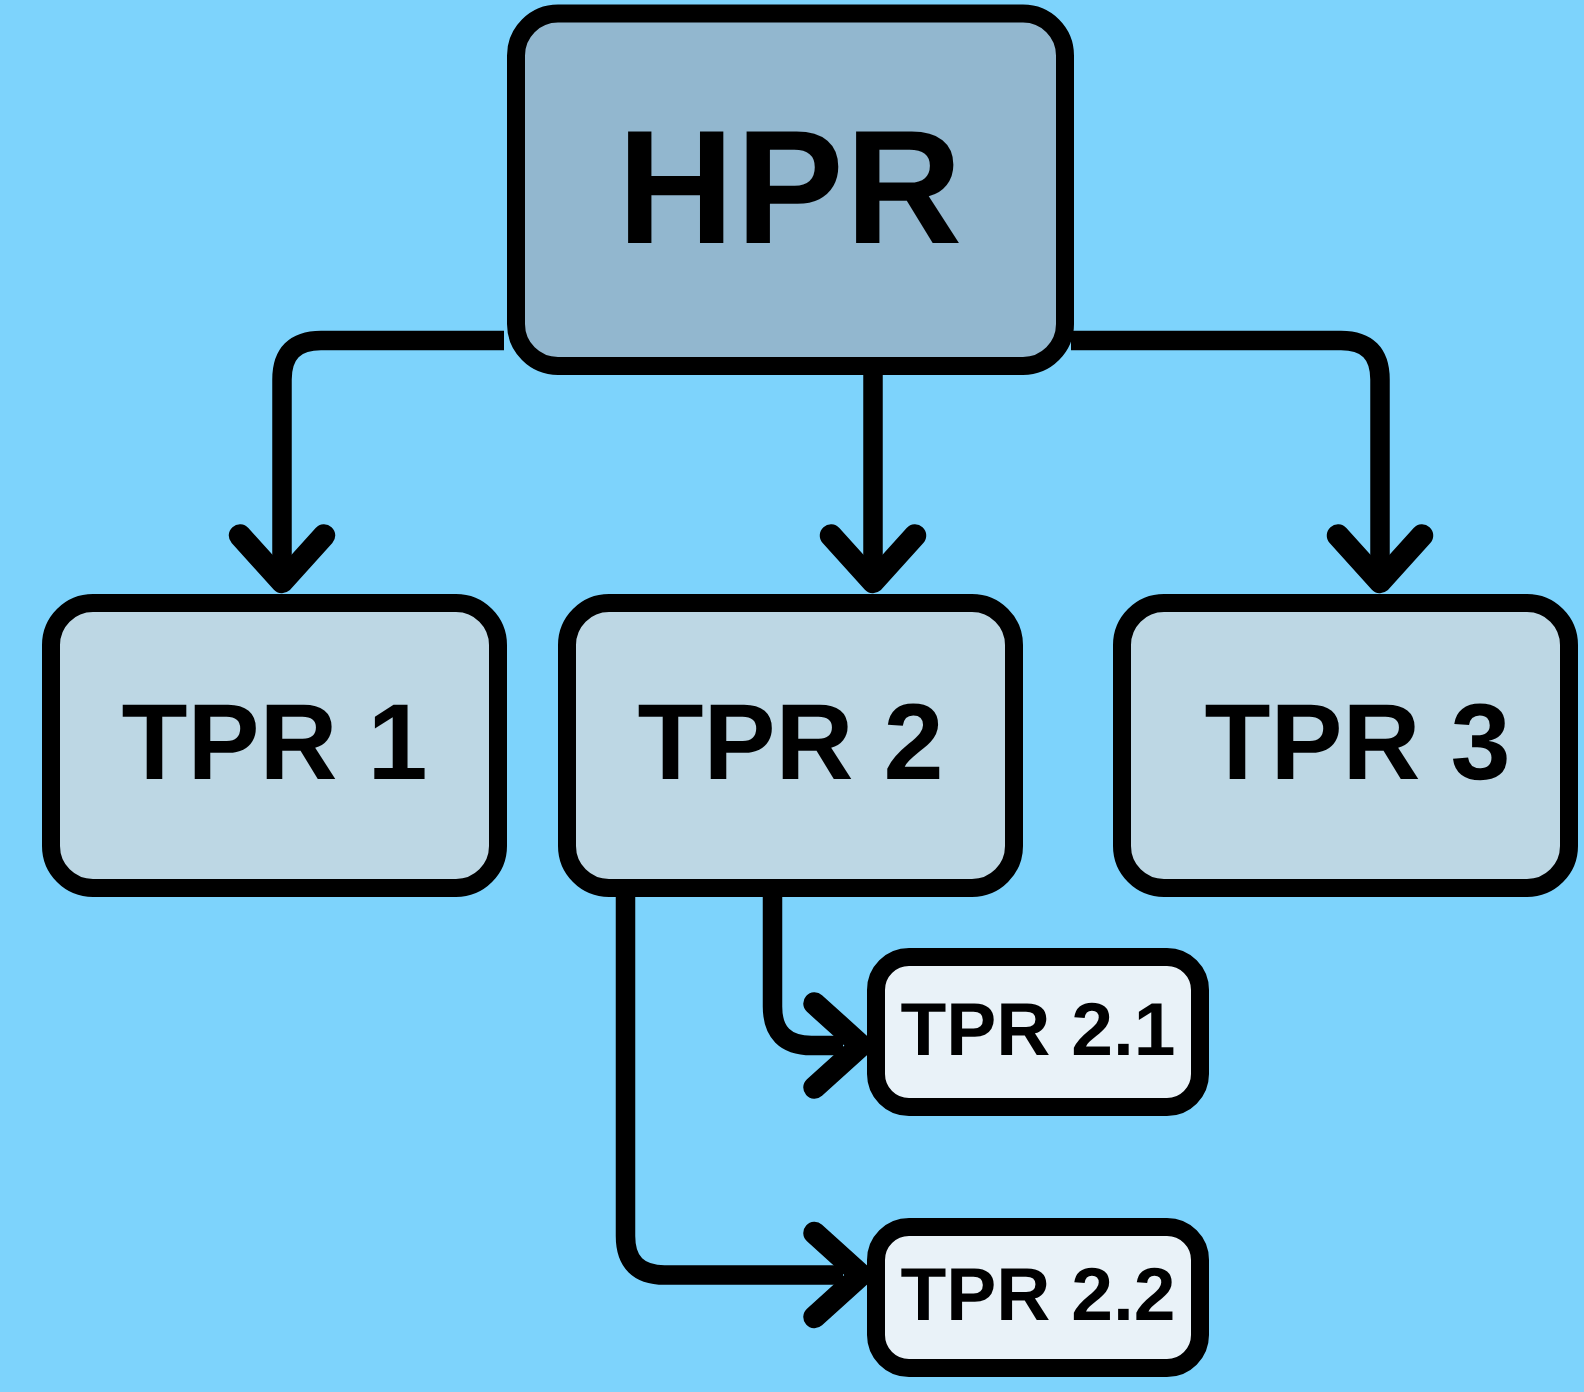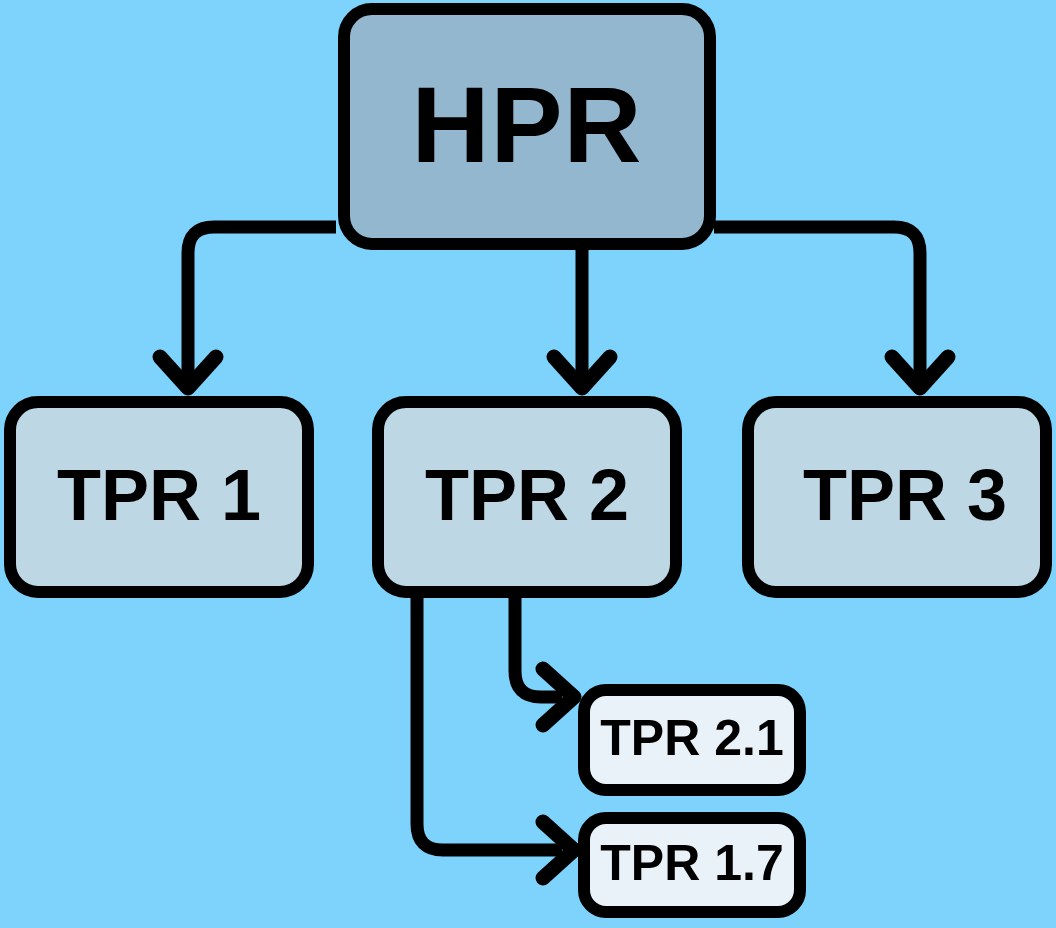--- a/index.html
+++ b/index.html
@@ -66,21 +66,21 @@
   }
   .node-child-1 { left: 4px; }
   .node-child-2 { left: 372px; justify-content: center; }
   .node-child-3 { left: 742px; }
   .node-grandchild {
     left: 578px;
     width: 228px;
     border-radius: 28px;
     font-size: 50px;
   }
-  .node-grandchild-1 { top: 684px; height: 112px; }
+  .node-grandchild-1 { top: 632px; height: 112px; }
   .node-grandchild-2 { top: 812px; height: 106px; }
   .node-label {
     display: inline-block;
     transform: translateY(-2px);
   }
 </style>
 </head>
 <body>
 
 <div class="canvas">
@@ -110,33 +110,33 @@
     <g>
       <path class="edge-shaft" d="M 417 594 L 417 824 Q 417 850 443 850 L 562 850"></path>
       <path class="edge-head" d="M 543 822 L 574 850 L 543 878"></path>
     </g>
   </svg>
 
   <div class="node node-root" style="background-color: rgb(146, 183, 207);">
     <span class="node-label">HPR</span>
   </div>
 
-  <div class="node node-child node-child-1" style="background-color: rgb(189, 215, 228);">
+  <div class="node node-child node-child-1" style="background-color: rgb(189, 215, 228); margin-left: 24px;">
     <span class="node-label">TPR 1</span>
   </div>
 
   <div class="node node-child node-child-2" style="background-color: rgb(189, 215, 228);">
     <span class="node-label">TPR 2</span>
   </div>
 
   <div class="node node-child node-child-3" style="background-color: rgb(189, 215, 228); padding-left: 16px;">
     <span class="node-label">TPR 3</span>
   </div>
 
   <div class="node node-grandchild node-grandchild-1" style="background-color: rgb(233, 242, 248);">
     <span class="node-label">TPR 2.1</span>
   </div>
 
   <div class="node node-grandchild node-grandchild-2" style="background-color: rgb(233, 242, 248);">
-    <span class="node-label">TPR 1.7</span>
+    <span class="node-label">TPR 2.2</span>
   </div>
 
 </div>
 
 </body></html>

